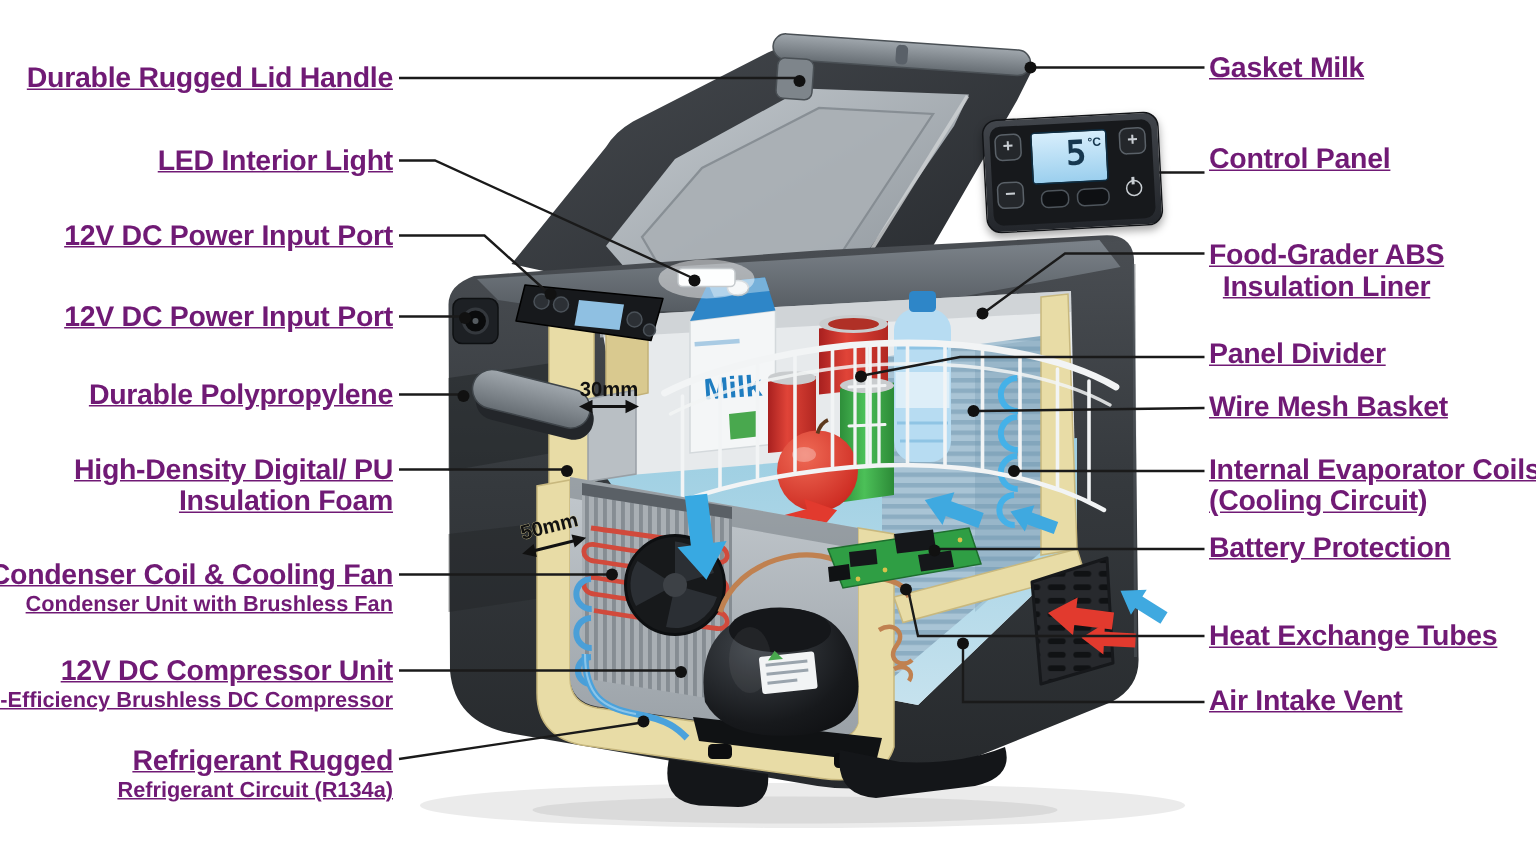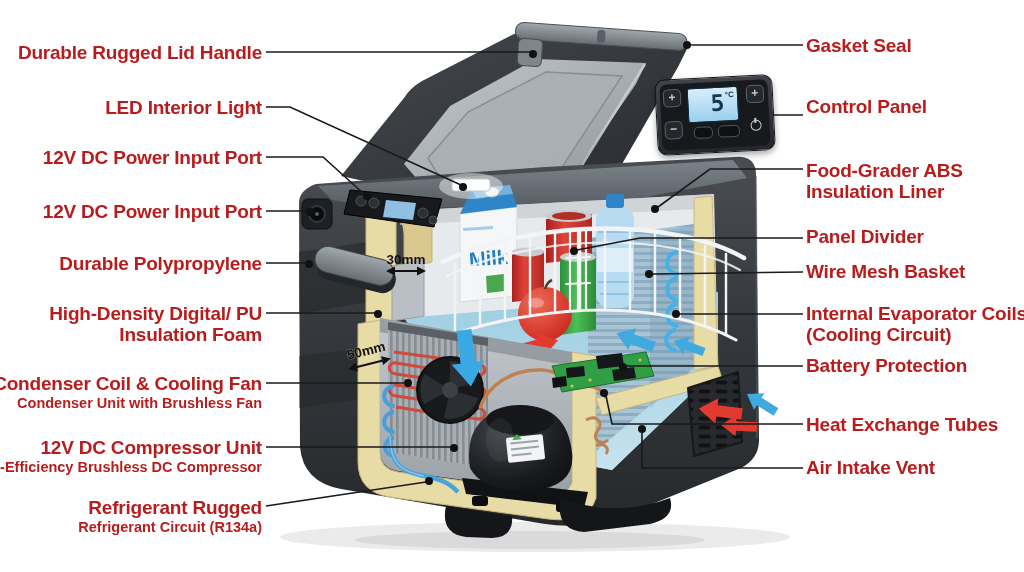--- a/index.html
+++ b/index.html
@@ -1,19 +1,19 @@
 <!DOCTYPE html>
 <html><head>
 <meta charset="utf-8">
 <style>
   html,body{margin:0;padding:0;background:#fff;}
   #stage{position:relative;width:1024px;height:572px;background:#fff;overflow:hidden;
          font-family:"Liberation Sans",sans-serif;}
   svg{position:absolute;left:0;top:0;}
-  .lbl{position:absolute;color:#b91c1c;font-weight:700;}
+  .lbl{position:absolute;color:#701a75;font-weight:700;text-decoration:underline;}
   .lbl .t,.lbl .t2{font-size:19px;line-height:21px;letter-spacing:-.2px;white-space:nowrap;}
   .lbl .s{font-size:14.5px;line-height:16px;margin-top:1px;white-space:nowrap;}
   .lbl.left{right:762px;text-align:right;}
   .lbl.right{left:806px;text-align:left;}
   
   #thermo{position:absolute;left:656px;top:77px;width:116px;height:74px;
     background:linear-gradient(#41454b,#23262b);border:1px solid #121417;border-radius:10px;
     transform:rotate(-3deg);box-shadow:0 3px 6px rgba(0,0,0,.35);}
   #thermo .face{position:absolute;inset:4px;background:#17191c;border-radius:7px;}
   #thermo .btn{position:absolute;width:16px;height:16px;border:1px solid #5a6168;border-radius:5px;
@@ -374,26 +374,26 @@
 <div class="lbl left" style="top:437px;">
       <div class="t">12V DC Compressor Unit</div>
       <div class="s">High-Efficiency Brushless DC Compressor</div>
     </div>
 <div class="lbl left" style="top:497px;">
       <div class="t">Refrigerant Rugged</div>
       <div class="s">Refrigerant Circuit (R134a)</div>
     </div>
 
 <div class="lbl right" style="top:35px;">
-      <div class="t">Gasket Seal</div>
+      <div class="t">Gasket Milk</div>
     </div>
 <div class="lbl right" style="top:96px;">
       <div class="t2">Control Panel</div>
     </div>
-<div class="lbl right" style="top:160px;">
+<div class="lbl right" style="top:160px;text-align:center;">
       <div class="t">Food-Grader ABS</div>
       <div class="t2">Insulation Liner</div>
     </div>
 <div class="lbl right" style="top:226px;">
       <div class="t">Panel Divider</div>
     </div>
 <div class="lbl right" style="top:261px;">
       <div class="t">Wire Mesh Basket</div>
     </div>
 <div class="lbl right" style="top:303px;">

